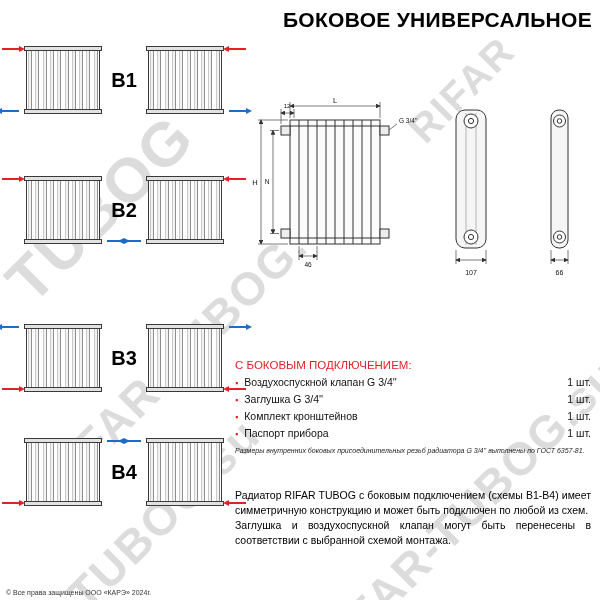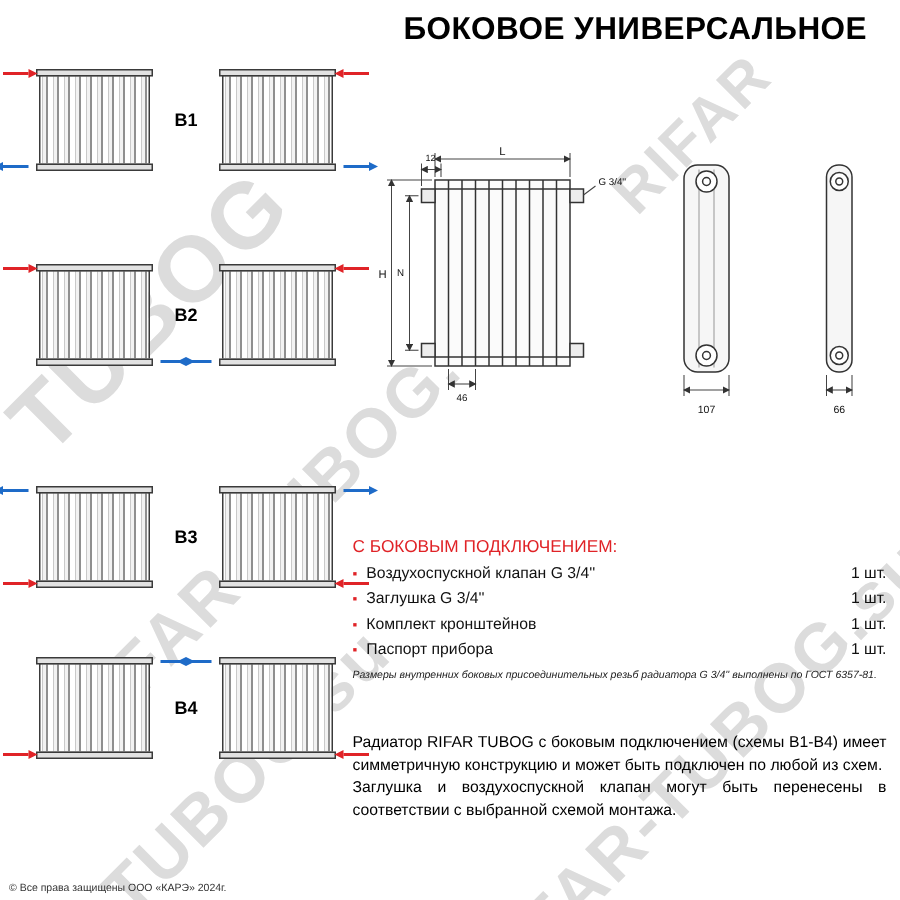--- a/index.html
+++ b/index.html
@@ -11,26 +11,26 @@
   
   .wm{position:absolute;z-index:0;color:#dcdcdc;font-weight:bold;white-space:nowrap;
       transform:rotate(-45deg);transform-origin:left top;pointer-events:none;user-select:none;letter-spacing:2px}
   .wm1{font-size:62px;left:-8px;top:266px}
   .wm2{font-size:46px;left:28px;top:470px}
   .wm3{font-size:46px;left:300px;top:640px}
   .wm4{font-size:46px;left:-60px;top:700px}
   .wm5{font-size:40px;left:400px;top:120px}
 
   
-  .title{position:absolute;top:8px;right:22px;text-align:center;font-weight:bold;
+  .title{position:absolute;top:8px;right:8px;text-align:center;font-weight:bold;
          font-size:21px;line-height:23px;letter-spacing:.3px;z-index:1;color:#000}
 
   
   .scheme-row{position:absolute;left:24px;display:flex;align-items:center;z-index:1}
-  .scheme-label{width:44px;text-align:center;font-weight:bold;font-size:12px;color:#000}
+  .scheme-label{width:44px;text-align:center;font-weight:bold;font-size:20px;color:#000}
   .rad{position:relative;width:78px;height:68px}
   .rad-top,.rad-bot{position:absolute;left:0;right:0;height:5px;background:#e2e2e2;border:1px solid #3a3a3a}
   .rad-top{top:0}
   .rad-bot{bottom:0}
   .rad-body{position:absolute;left:2px;right:2px;top:4px;bottom:4px;border:1px solid #3a3a3a;
             background:repeating-linear-gradient(90deg,#ffffff 0 1px,#c9c9c9 1px 2px,#f2f2f2 2px 4px,#8f8f8f 4px 5px,#ffffff 5px 7.3px)}
   .arrow{position:absolute;width:17px;height:2px;background:currentColor;z-index:2}
   .arrow.v-top{top:2px}
   .arrow.v-bottom{bottom:2px}
   .arrow.s-left{left:-22px}

